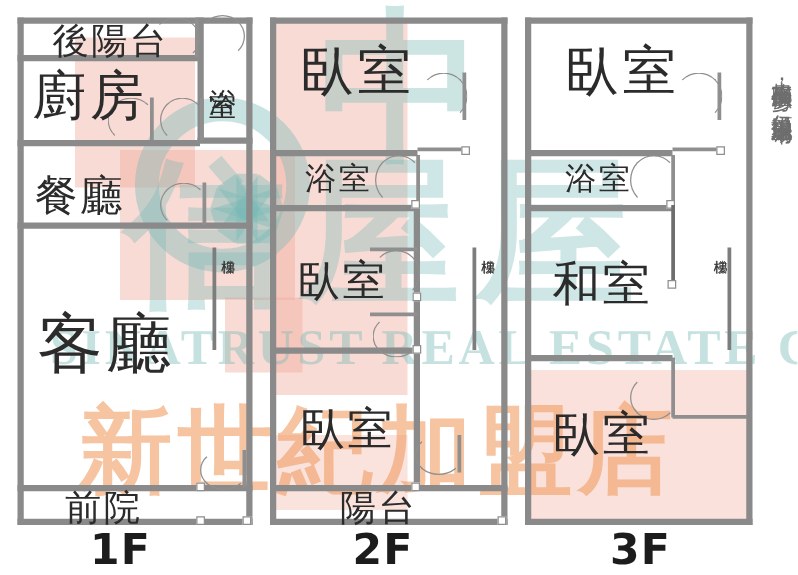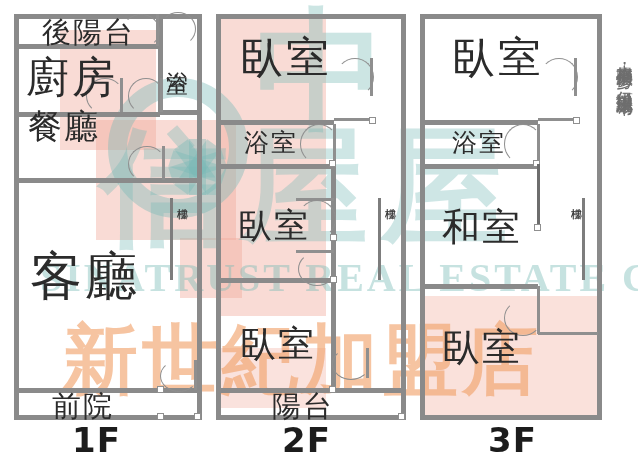--- a/index.html
+++ b/index.html
@@ -177,21 +177,21 @@
 
     <div class="door bl" style="left:160px;top:360px;width:36px;height:30px;"></div>
     <div class="leaf v" style="left:194px;top:360px;height:30px;"></div>
     <div class="jamb" style="left:157px;top:386px;"></div>
     <div class="jamb" style="left:157px;top:413px;"></div>
     <div class="jamb" style="left:194px;top:413px;"></div>
 
     <div class="rlabel sm" style="left:42px;top:18px;">後陽台</div>
     <div class="rlabel big" style="left:26px;top:56px;">廚房</div>
     <div class="rlabel vert" style="left:166px;top:54px;font-size:22px;">浴室</div>
-    <div class="rlabel mid" style="left:28px;top:112px;font-family:Liberation Mono, monospace;">餐廳</div>
+    <div class="rlabel mid" style="left:28px;top:140px;">餐廳</div>
     <div class="rlabel big" style="left:30px;top:250px;font-size:52px;">客廳</div>
     <div class="rlabel sm" style="left:52px;top:392px;">前院</div>
 
     <div class="stairbar" style="left:170px;top:198px;height:82px;"></div>
     <div class="stair" style="left:176px;top:200px;">樓梯</div>
 
     <div class="floorname" style="left:72px;top:420px;">1F</div>
   </div>
 
   <div class="floor" id="floor-2f">

